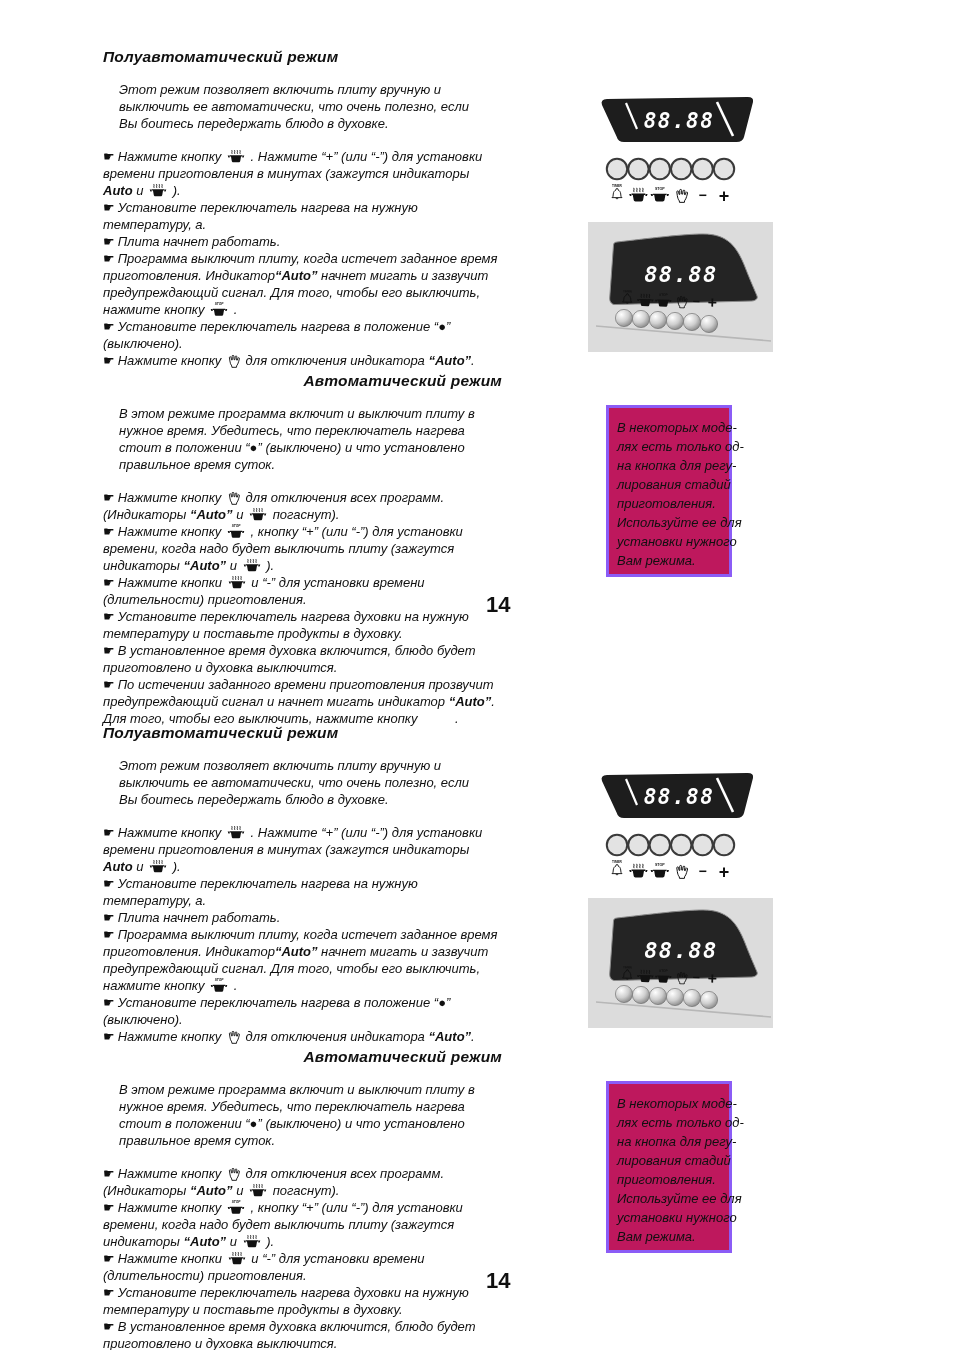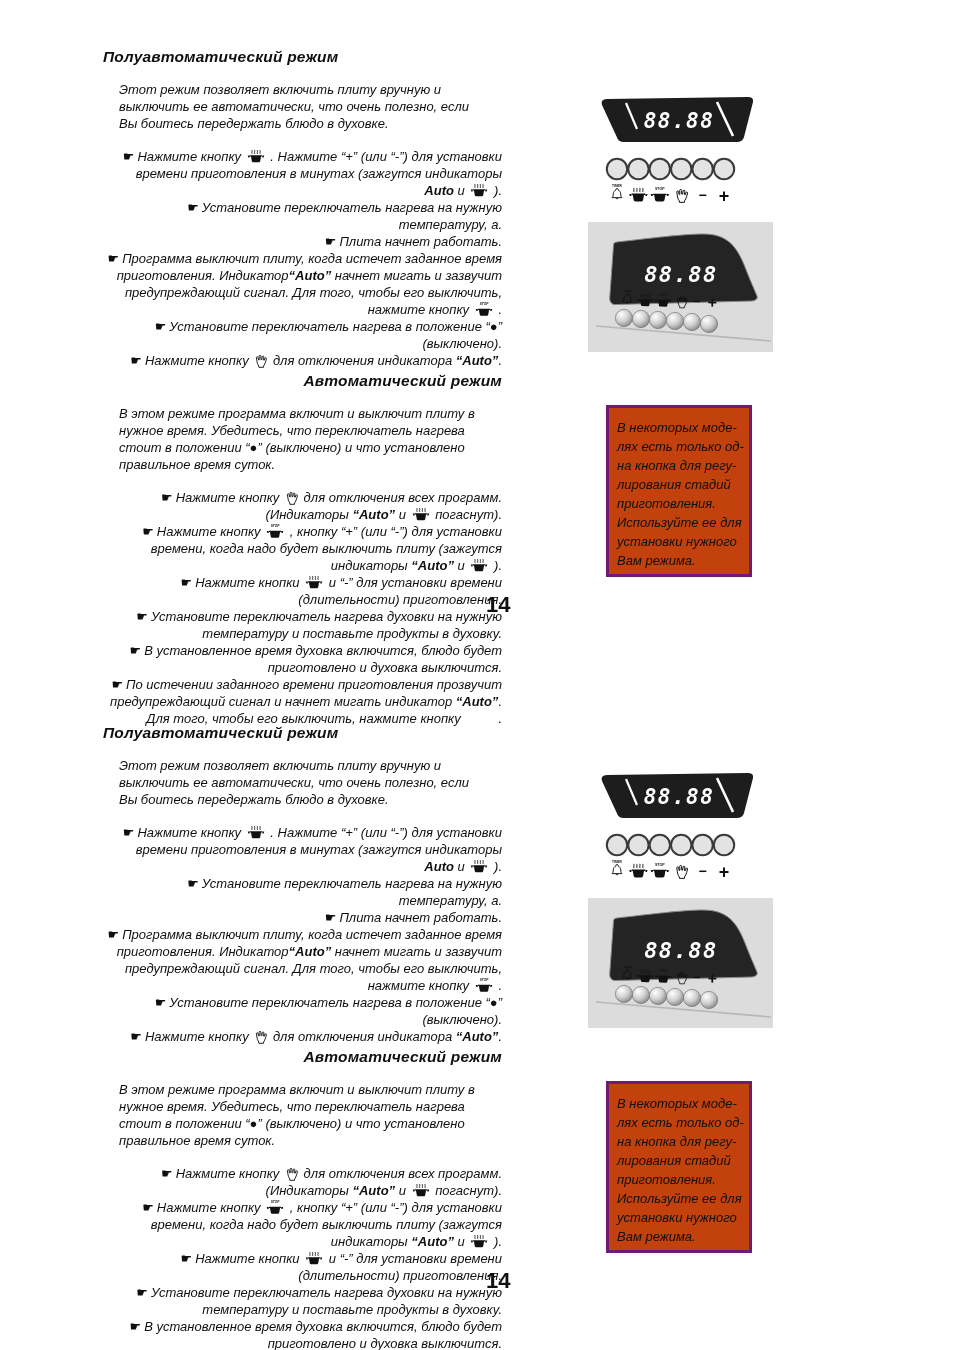--- a/index.html
+++ b/index.html
@@ -6,39 +6,39 @@
   body{width:954px;height:1350px;position:relative;overflow:hidden;
        font-family:"Liberation Sans",sans-serif;color:#101010;}
   .half{position:absolute;left:0;width:954px;height:675px;}
 
   
   .leftcol{position:absolute;left:103px;top:48px;width:399px;
            font-style:italic;font-size:13px;line-height:17px;}
   .sec-title{font-size:15.5px;font-weight:bold;margin:0 0 3px 0;letter-spacing:.2px;}
   .sec-title.second{margin-top:3px;text-align:right;}
   .para{margin:16px;}
-  .bullet{margin:0;text-align:right;}
+  .bullet{margin:0;}
   .marker{font-style:normal;font-size:13px;margin-right:3px;}
   b{font-weight:bold;}
   .gapspace{display:inline-block;width:34px;}
 
   
   svg.ic{vertical-align:-3px;margin:0 2px;}
 
   
   .panel1{position:absolute;left:598px;top:96px;}
   .btnrow{position:absolute;left:605px;top:157px;}
   .panel2{position:absolute;left:588px;top:220px;}
 
   .digits{font-family:"DejaVu Sans Mono",monospace;font-weight:bold;font-style:italic;
           fill:#ffffff;letter-spacing:1.5px;}
 
   
-  .notebox{position:absolute;left:606px;top:405px;width:146px;height:172px;
-           box-sizing:border-box;border:3px solid #701a75;background:#c2410c;
+  .notebox{position:absolute;left:606px;top:405px;width:126px;height:172px;
+           box-sizing:border-box;border:3px solid #8b5cf6;background:#be185d;
            padding:10px 8px;font-style:italic;font-size:13px;line-height:19px;}
   .nb-line{white-space:nowrap;}
 
   .pagenum{position:absolute;left:486px;top:592px;font-weight:bold;font-size:22px;}
 
   .sprite{position:absolute;width:0;height:0;overflow:hidden;}
 </style>
 </head>
 <body>
 

